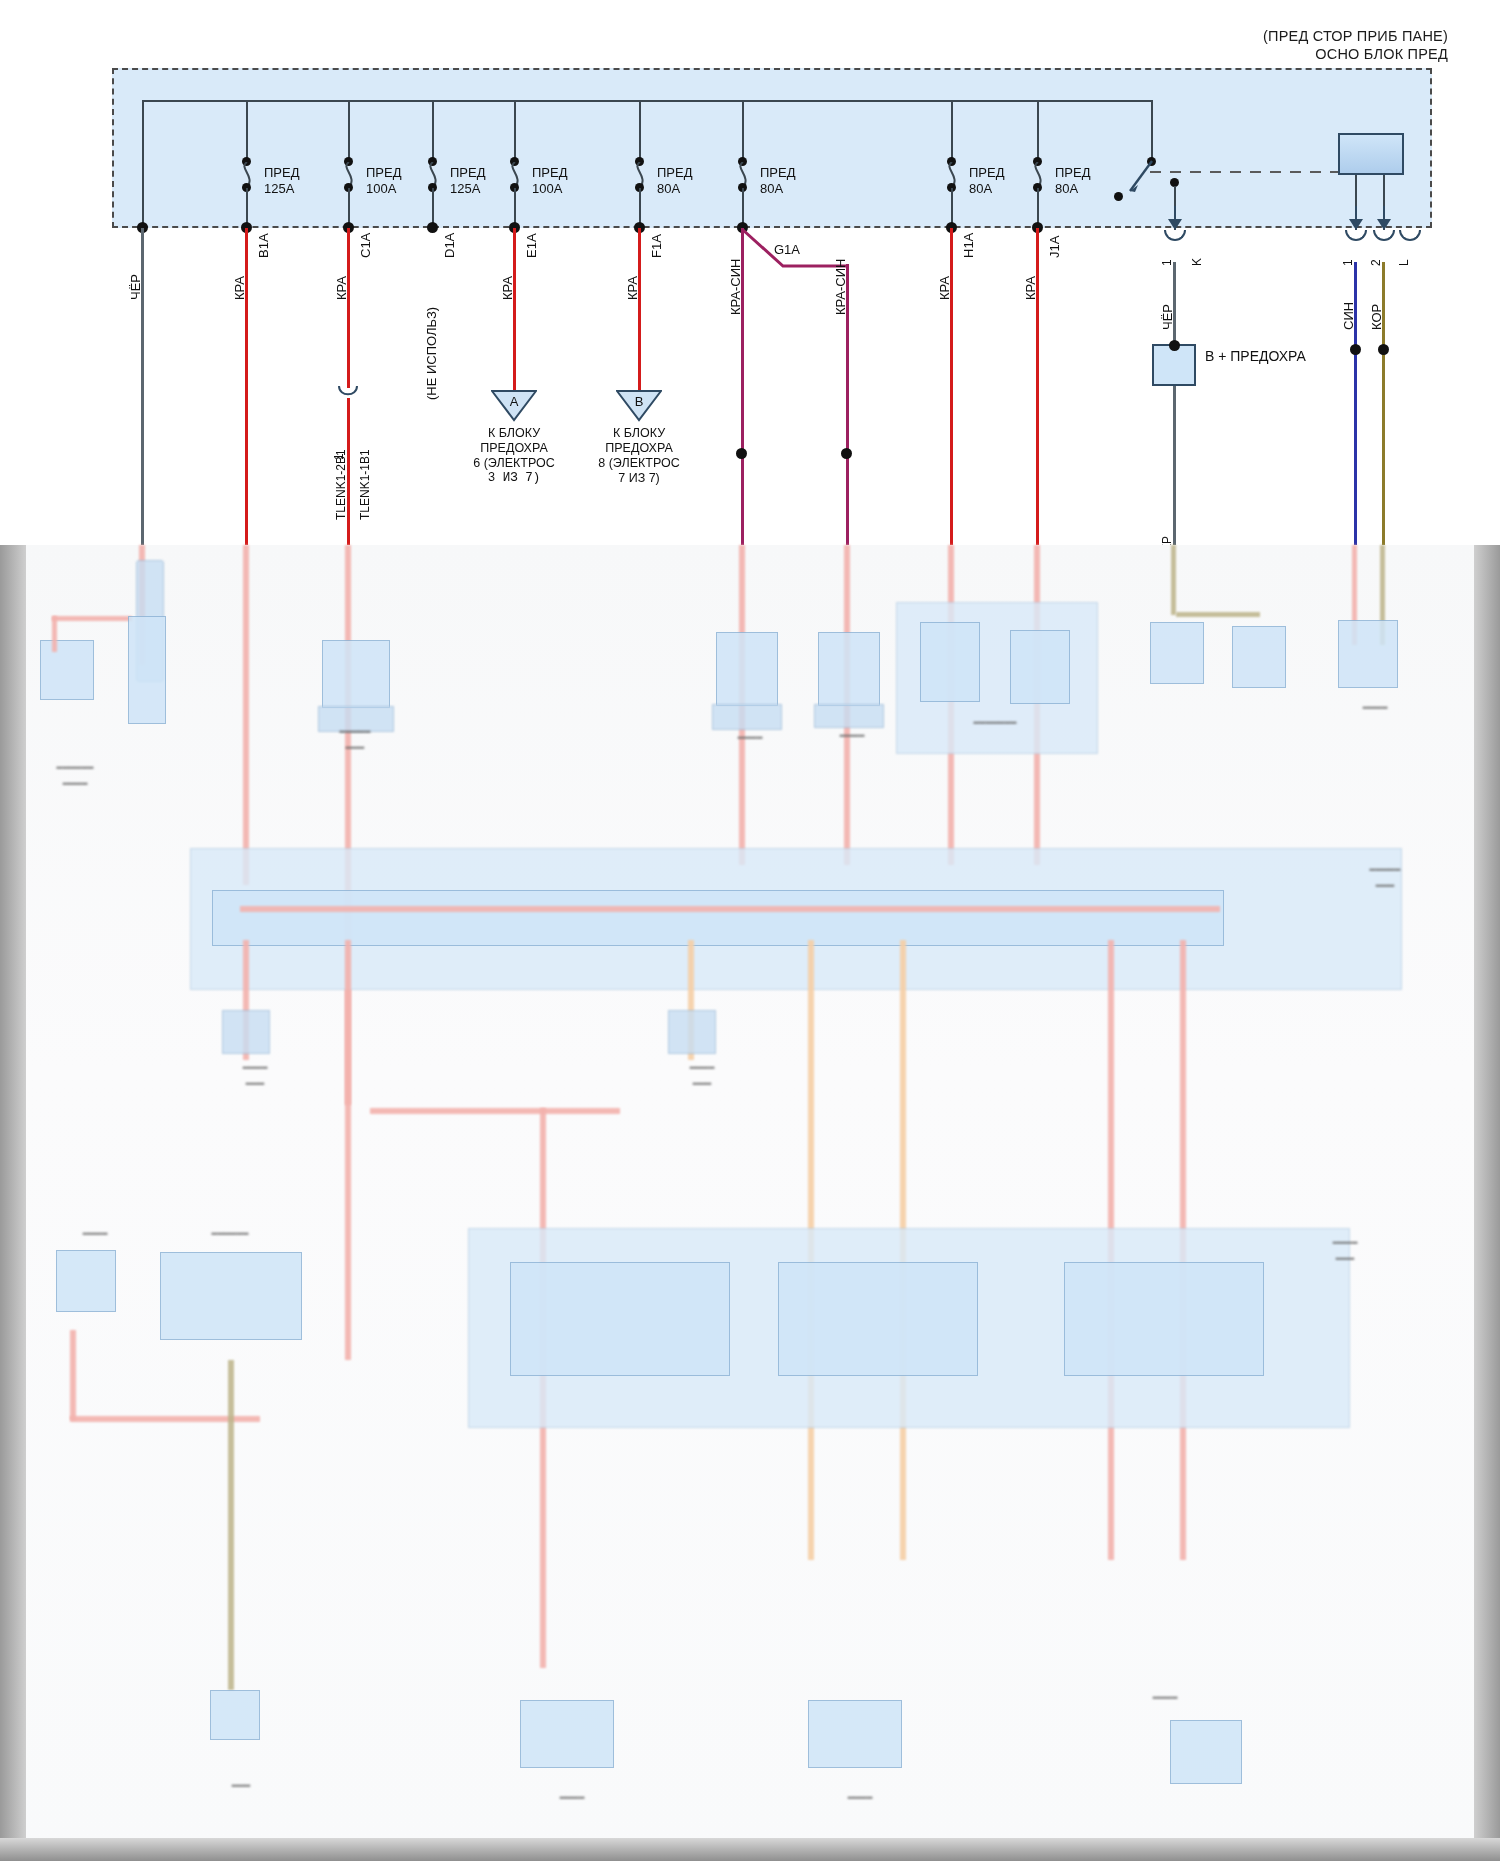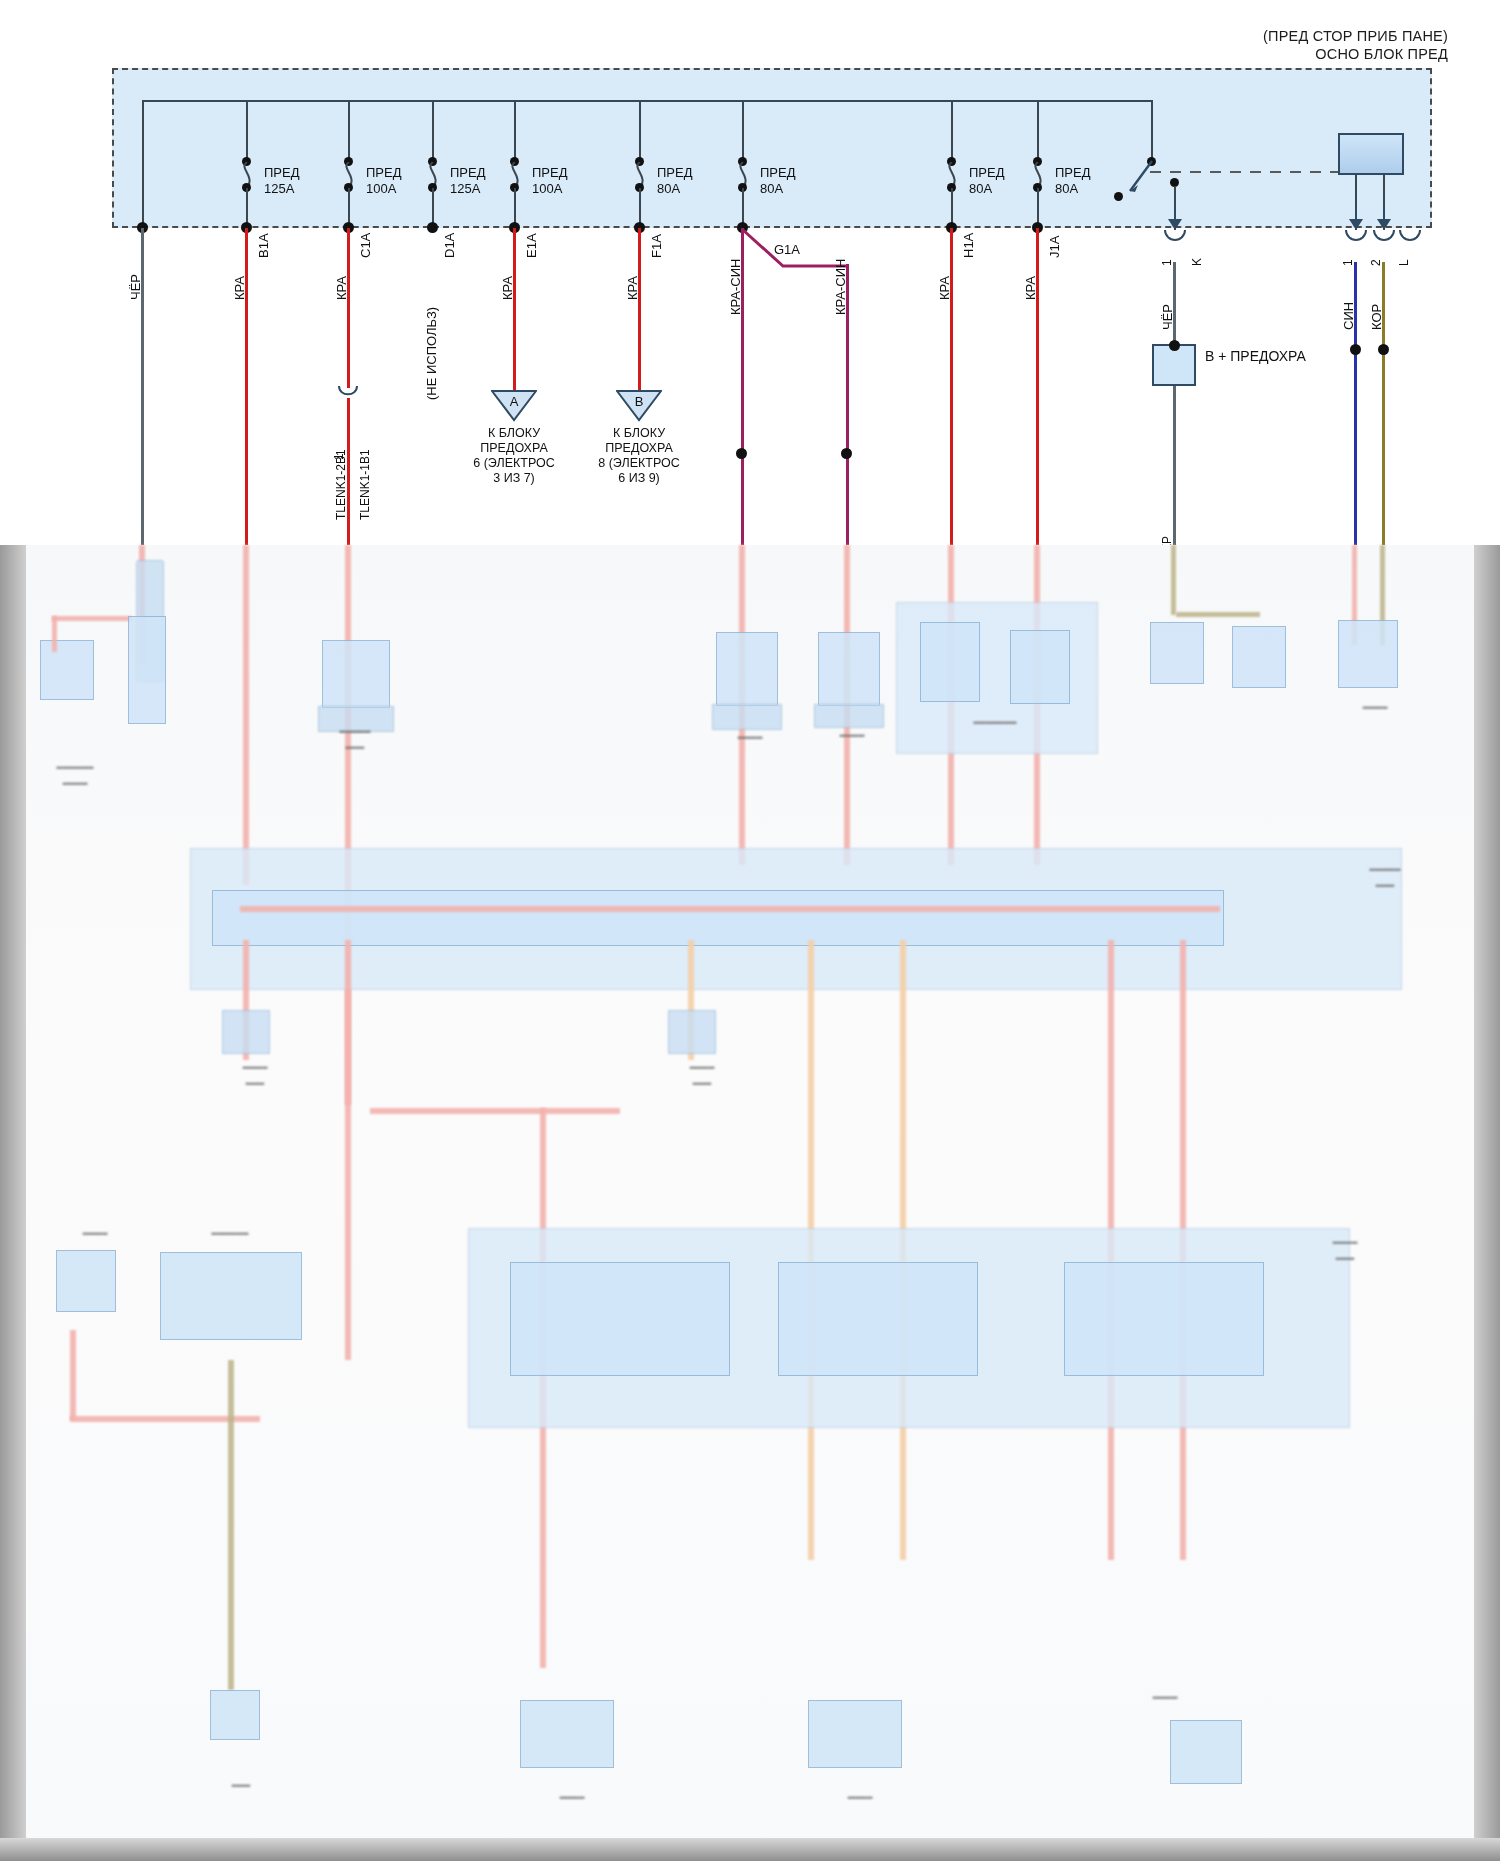--- a/index.html
+++ b/index.html
@@ -242,34 +242,34 @@
   <div class="vtext" style="left:524px;top:258px;">E1A</div>
   <div class="vtext" style="left:500px;top:300px;">КРА</div>
   <div class="tri" style="left:491px;top:390px;"></div>
   <svg style="position:absolute;left:491px;top:390px;" width="46" height="32">
     <polygon points="1,1 45,1 23,30" fill="none" stroke="#2f4a63" stroke-width="2"></polygon>
   </svg>
   <div class="tri-letter" style="left:491px;top:394px;">A</div>
   <div class="blocktext" style="left:444px;top:426px;width:140px;">К БЛОКУ</div>
   <div class="blocktext" style="left:444px;top:441px;width:140px;">ПРЕДОХРА</div>
   <div class="blocktext" style="left:444px;top:456px;width:140px;">6 (ЭЛЕКТРОС</div>
-  <div class="blocktext" style="left:444px;top:471px;width:140px;">3 ИЗ 7)</div>
+  <div class="blocktext" style="left:444px;top:471px;width:140px;font-family:Liberation Mono, monospace;">3 ИЗ 7)</div>
 
   <div class="wire vwire thick w-red" style="left:638px;top:228px;height:162px;"></div>
   <div class="vtext" style="left:649px;top:258px;">F1A</div>
   <div class="vtext" style="left:625px;top:300px;">КРА</div>
   <div class="tri-b" style="left:616px;top:390px;"></div>
   <svg style="position:absolute;left:616px;top:390px;" width="46" height="32">
     <polygon points="1,1 45,1 23,30" fill="#cfe3f5" stroke="#2f4a63" stroke-width="2"></polygon>
   </svg>
   <div class="tri-letter" style="left:616px;top:394px;">B</div>
   <div class="blocktext" style="left:569px;top:426px;width:140px;">К БЛОКУ</div>
   <div class="blocktext" style="left:569px;top:441px;width:140px;">ПРЕДОХРА</div>
   <div class="blocktext" style="left:569px;top:456px;width:140px;">8 (ЭЛЕКТРОС</div>
-  <div class="blocktext" style="left:569px;top:471px;width:140px;">6 ИЗ 9)</div>
+  <div class="blocktext" style="left:569px;top:471px;width:140px;">7 ИЗ 7)</div>
 
   <div class="g1a" style="left:774px;top:242px;">G1A</div>
   <div class="wire vwire thick w-rbl" style="left:741px;top:228px;height:330px;"></div>
   <svg style="position:absolute;left:740px;top:228px;" width="110" height="44">
     <path d="M3 2 L 43 38 L 108 38" stroke="#9c2060" stroke-width="3" fill="none"></path>
   </svg>
   <div class="wire vwire thick w-rbl" style="left:846px;top:264px;height:294px;"></div>
   <div class="vtext" style="left:728px;top:315px;">КРА-СИН</div>
   <div class="vtext" style="left:833px;top:315px;">КРА-СИН</div>
   <div class="dot" style="left:736px;top:448px;"></div>

